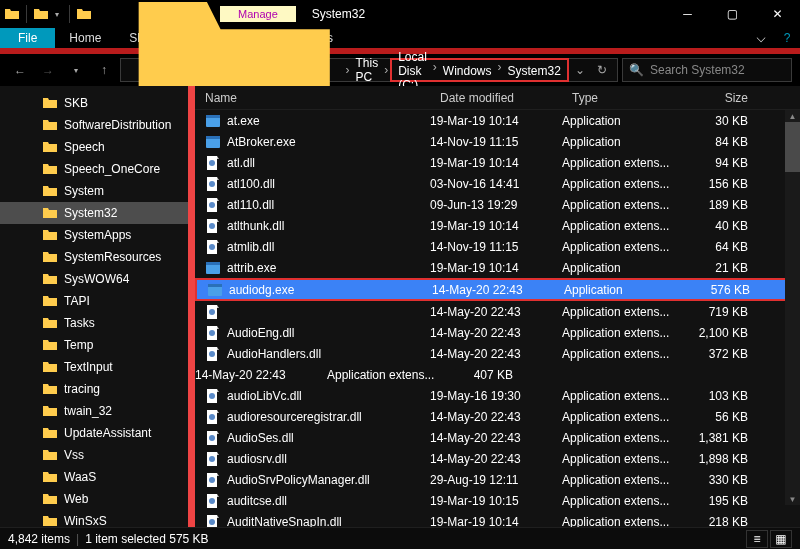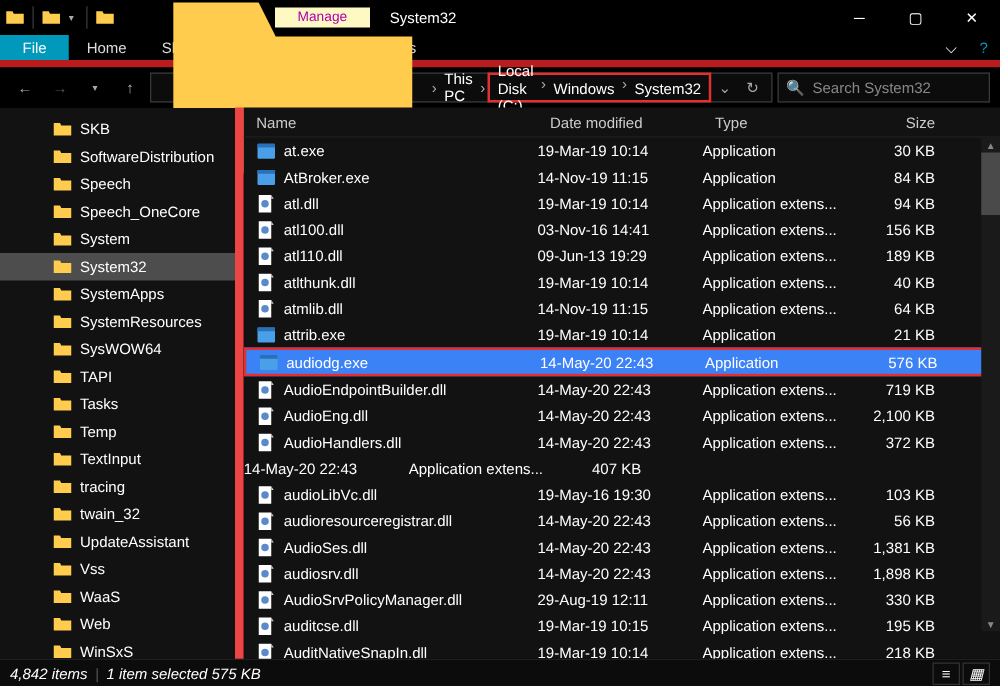--- a/index.html
+++ b/index.html
@@ -49,21 +49,21 @@
   .rows { flex:1; overflow:hidden;}
   .row { display:flex; height:21px; align-items:center; color:#fff; font-size:12px;}
   .row.sel { background:#3b82f6; border:2px solid #e03030; height:23px;}
   .row .rc-name{width:235px; display:flex; align-items:center; gap:6px; padding-left:10px;}
   .row .rc-date{width:132px; color:#fff;}
   .row .rc-type{width:118px; color:#fff; overflow:hidden; text-overflow:ellipsis; white-space:nowrap;}
   .row .rc-size{width:82px; text-align:right; padding-right:14px; color:#fff;}
   .fico{width:16px;height:16px; flex-shrink:0;}
 
   
-  .status { height:22px; background:#0c0c0c; display:flex; align-items:center; padding:0 8px; font-size:12px; color:#fff; border-top:1px solid #1f1f1f;font-style:italic;}
+  .status { height:22px; background:#0c0c0c; display:flex; align-items:center; padding:0 8px; font-size:12px; color:#fff; border-top:1px solid #1f1f1f;}
   .status .sep { margin:0 6px; color:#555;}
   .status .viewbtns{margin-left:auto; display:flex; gap:2px;}
   .status .vb{width:22px;height:18px;display:flex;align-items:center;justify-content:center;border:1px solid #333;}
 
   
   .folder-svg{fill:#ffcc4d;}
 
   
   .vscroll{position:absolute; right:0; top:110px; width:15px; height:395px; background:#1a1a1a;}
   .vscroll .thumb{position:absolute; top:12px; width:15px; height:50px; background:#4a4a4a;}
@@ -379,21 +379,20 @@
           <div class="rc-type">Application</div>
           <div class="rc-size">576 KB</div>
         </div>
         <div class="row">
           <div class="rc-name">
             <svg class="fico" viewBox="0 0 16 16">
               <rect x="2" y="1" width="10" height="14" fill="#fff"></rect>
               <path d="M12 1l2 3h-2z" fill="#ccc"></path>
               <circle cx="7" cy="8" r="3" fill="#5a8ac8"></circle>
             </svg>
-            <span>AudioEndpointBuilder.dll</span>
           </div>
           <div class="rc-date">14-May-20 22:43</div>
           <div class="rc-type">Application extens...</div>
           <div class="rc-size">719 KB</div>
         </div>
         <div class="row">
           <div class="rc-name">
             <svg class="fico" viewBox="0 0 16 16">
               <rect x="2" y="1" width="10" height="14" fill="#fff"></rect>
               <path d="M12 1l2 3h-2z" fill="#ccc"></path>

